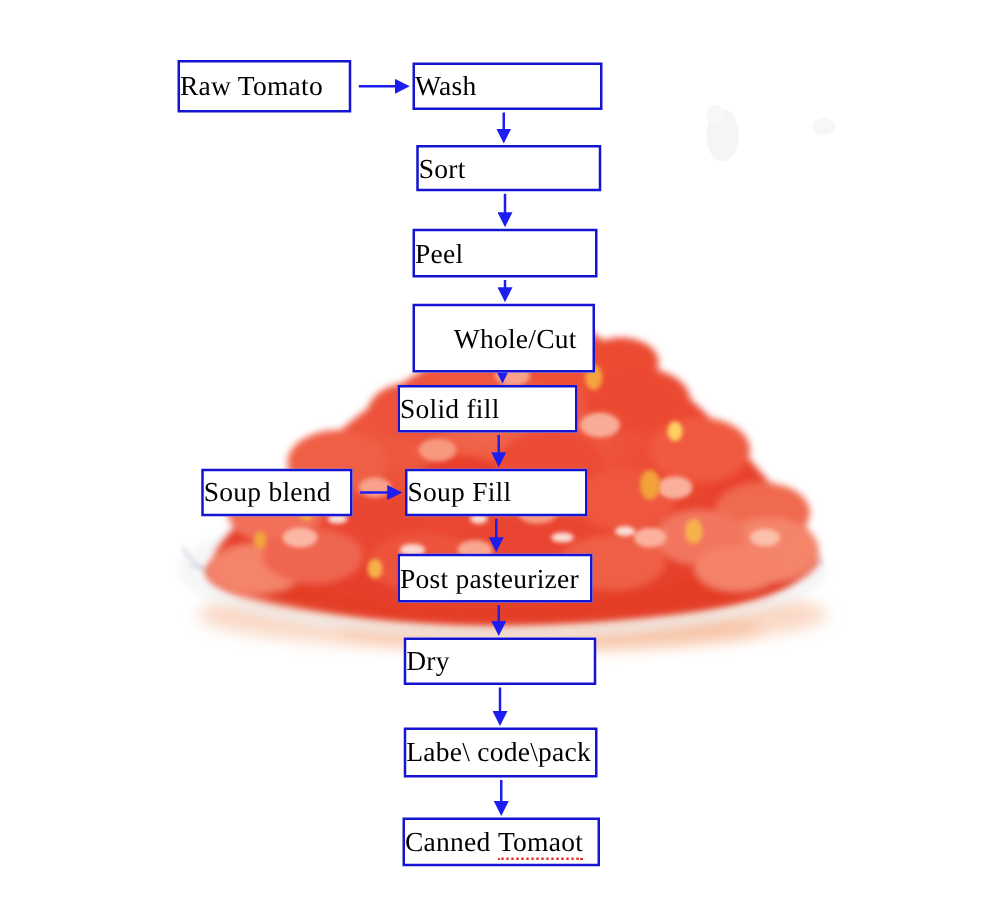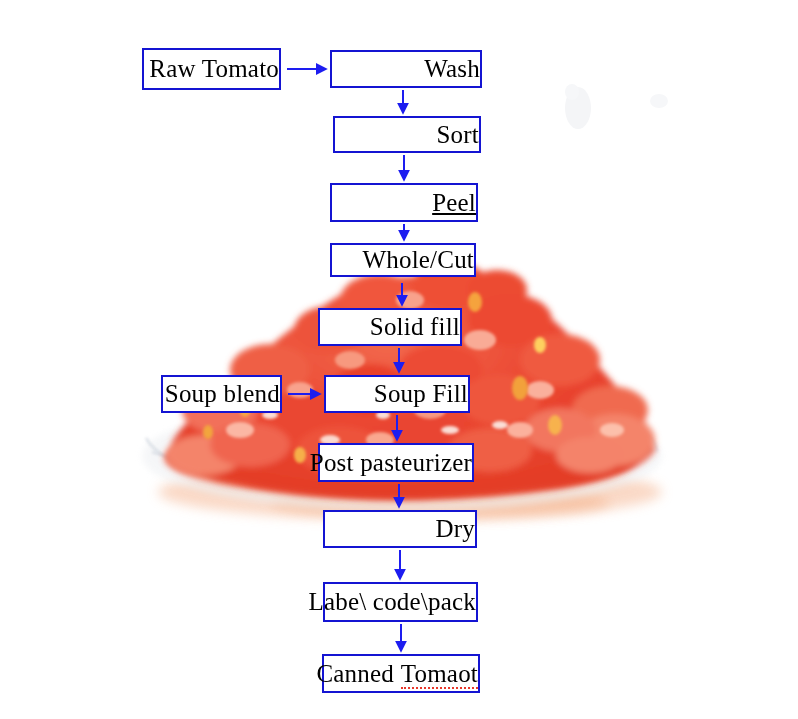--- a/index.html
+++ b/index.html
@@ -8,22 +8,22 @@
     background:var(--background,#fff);
     font-family:"Liberation Serif", serif;
   }
   .canvas svg{position:absolute;left:0;top:0;}
   #illustration{z-index:0;}
   #connectors{z-index:2;}
   .node{
     position:absolute;z-index:3;box-sizing:border-box;
     background:var(--box-fill,#fff);
     border:2px solid var(--box-border,#1414d2);
-    display:flex;align-items:center;justify-content:flex-end;
-    font-size:25px;letter-spacing:0.2px;color:var(--text,#000);
+    display:flex;align-items:center;justify-content:flex-start;
+    font-size:22px;letter-spacing:0.2px;color:var(--text,#000);
     white-space:nowrap;
   }
   .node-label{display:inline-block;}
   .misspelled{
     border-bottom:2px dotted var(--spellcheck,#e8372a);
     margin-left:0.27em;
     font-family:Liberation Serif, serif;
   }
   #connectors line{stroke:var(--arrow,#1d1df0);}
   #connectors .head{fill:var(--arrow,#1d1df0);}
@@ -157,24 +157,24 @@
 
   <div class="node" style="left:142px;top:48px;width:139px;height:42px;">
     <span class="node-label">Raw Tomato</span>
   </div>
   <div class="node" style="left:330px;top:50px;width:152px;height:38px;">
     <span class="node-label">Wash</span>
   </div>
   <div class="node" style="left:333px;top:116px;width:148px;height:37px;">
     <span class="node-label">Sort</span>
   </div>
-  <div class="node" style="left:330px;top:183px;width:148px;height:39px;text-decoration:underline;">
+  <div class="node" style="left:330px;top:183px;width:148px;height:39px;">
     <span class="node-label">Peel</span>
   </div>
-  <div class="node" style="left:330px;top:243px;width:146px;height:34px;">
+  <div class="node" style="left:330px;top:243px;width:146px;height:55px;padding-left:31px;">
     <span class="node-label">Whole/Cut</span>
   </div>
   <div class="node" style="left:318px;top:308px;width:144px;height:38px;">
     <span class="node-label">Solid fill</span>
   </div>
   <div class="node" style="left:161px;top:375px;width:121px;height:38px;">
     <span class="node-label">Soup blend</span>
   </div>
   <div class="node" style="left:324px;top:375px;width:146px;height:38px;">
     <span class="node-label">Soup Fill</span>

